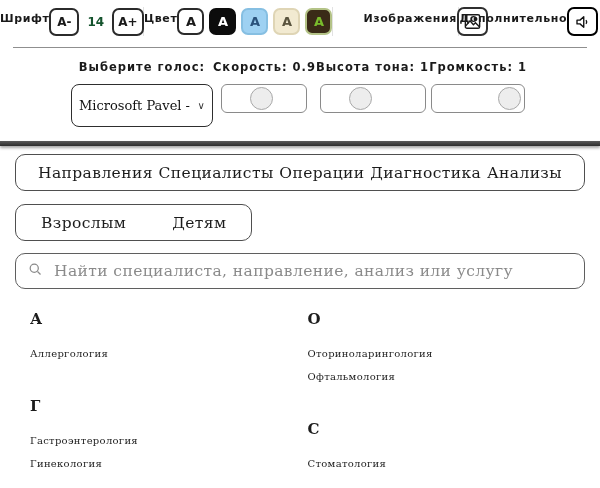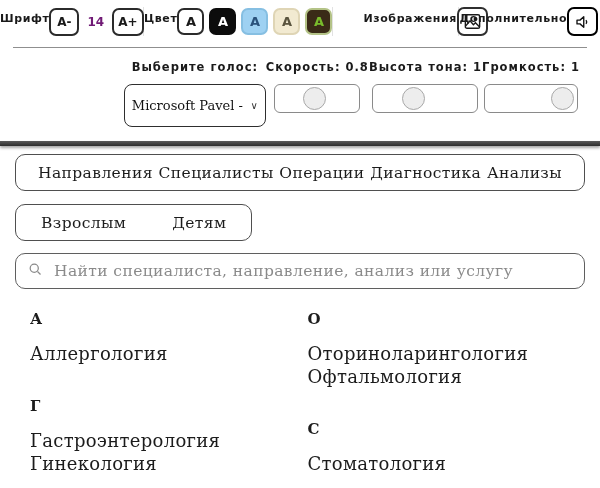--- a/index.html
+++ b/index.html
@@ -12,35 +12,35 @@
   .tb-sec.divider{border-right:1px solid #e2e2e2;}
   .sec-font{width:143px;}
   .sec-color{width:192px;}
   .sec-img{width:95px;margin-left:30px;}
   .sec-extra{flex:1;}
   .tb-label{font-size:11px;font-weight:bold;color:#1a1a1a;letter-spacing:.6px;margin:4px 0 10px;}
   .tb-controls{display:flex;align-items:center;gap:6px;}
 
   .sq-btn{background:#fff;border:2px solid #2b2b2b;border-radius:7px;height:28px;min-width:30px;
           font-weight:bold;font-size:12px;color:#1a1a1a;display:flex;align-items:center;justify-content:center;padding:0 4px;}
-  .font-size-val{font-weight:bold;font-size:12px;color:#701a75;padding:0 2px;}
+  .font-size-val{font-weight:bold;font-size:12px;color:#14532d;padding:0 2px;}
 
   .cbtn{width:27px;height:27px;border:2px solid #333;border-radius:7px;font-weight:bold;font-size:13px;
         display:flex;align-items:center;justify-content:center;padding:0;}
   .tb-controls.colors{gap:5px;}
 
   .icon-btn{background:#fff;border:2px solid #2f2f2f;border-radius:7px;width:31px;height:29px;
             display:flex;align-items:center;justify-content:center;padding:0;}
   .icon-btn svg{display:block;}
   .tb-controls.extra{gap:3px;}
   .icon-btn.active{border-color:#000;}
 
   .hr1{height:1px;background:#8f8f8f;margin:0 13px;}
 
-  .tb-row2{display:flex;justify-content:flex-end;align-items:flex-start;padding:12px 20px 0 18px;}
+  .tb-row2{display:flex;justify-content:center;align-items:flex-start;padding:12px 20px 0 18px;}
   .sp-col{display:flex;flex-direction:column;align-items:center;}
   .sp-label{font-size:11.5px;font-weight:bold;color:#1a1a1a;letter-spacing:1px;margin-bottom:10px;}
   .voice-select{display:flex;align-items:center;justify-content:space-between;gap:6px;width:126px;height:25px;
         border:1.5px solid #2e2e2e;border-radius:8px;background:#fff;padding:8px 7px;
         font-family:"DejaVu Serif","Liberation Serif",serif;font-size:13px;color:#111;}
   .voice-caret{font-size:10px;color:#333;}
   .slider{position:relative;height:27px;border:1.5px solid #8a8a8a;border-radius:6px;background:#fff;}
   .slider .thumb{position:absolute;top:2px;width:21px;height:21px;border-radius:50%;
                  background:#ededed;border:1.5px solid #a8a8a8;}
   .slider.speed{width:84px;}  .slider.speed .thumb{left:calc(46% - 11px);}
@@ -55,21 +55,21 @@
   .tabs-main{height:35px;justify-content:space-between;padding:0 22px;text-align:right;}
   .tab{font-size:15.5px;letter-spacing:.4px;color:#1c1c1c;cursor:pointer;white-space:nowrap;}
   .tabs-aud{height:35px;display:inline-flex;gap:46px;padding:0 25px;margin-top:13px;}
   .searchbar{height:34px;border-width:1.5px;border-color:#5f5f5f;margin-top:12px;padding:0 12px;gap:9px;}
   .searchbar input{border:none;outline:none;flex:1;font-family:inherit;font-size:15.5px;letter-spacing:.4px;color:#ec4899;background:transparent;}
   .searchbar input::placeholder{color:#8a8a8a;opacity:1;}
 
   .directory{display:flex;margin-top:21px;padding-left:15px;}
   .dir-col{flex:0 0 50%;}
   .dir-letter{font-size:15px;font-weight:bold;margin:0 0 14px;}
-  .dir-item{font-size:18px;letter-spacing:.3px;line-height:23px;cursor:pointer;}
+  .dir-item{font-size:10px;letter-spacing:.3px;line-height:23px;cursor:pointer;}
   .dir-group{margin-bottom:32px;}
 </style>
 </head>
 <body>
 
 <div class="tb-row1">
   <div class="tb-sec divider sec-font">
     <div class="tb-label">Шрифт</div>
     <div class="tb-controls">
       <button class="sq-btn">A-</button>
@@ -145,21 +145,21 @@
 
 <div class="tb-row2">
   <div class="sp-col">
     <div class="sp-label">Выберите голос:</div>
     <div class="voice-select">
       <span>Microsoft Pavel -</span>
       <span class="voice-caret">∨</span>
     </div>
   </div>
   <div class="sp-col">
-    <div class="sp-label">Скорость: 0.8</div>
+    <div class="sp-label">Скорость: 0.9</div>
     <div class="slider speed">
       <div class="thumb"></div>
     </div>
   </div>
   <div class="sp-col">
     <div class="sp-label">Высота тона: 1</div>
     <div class="slider pitch">
       <div class="thumb"></div>
     </div>
   </div>

